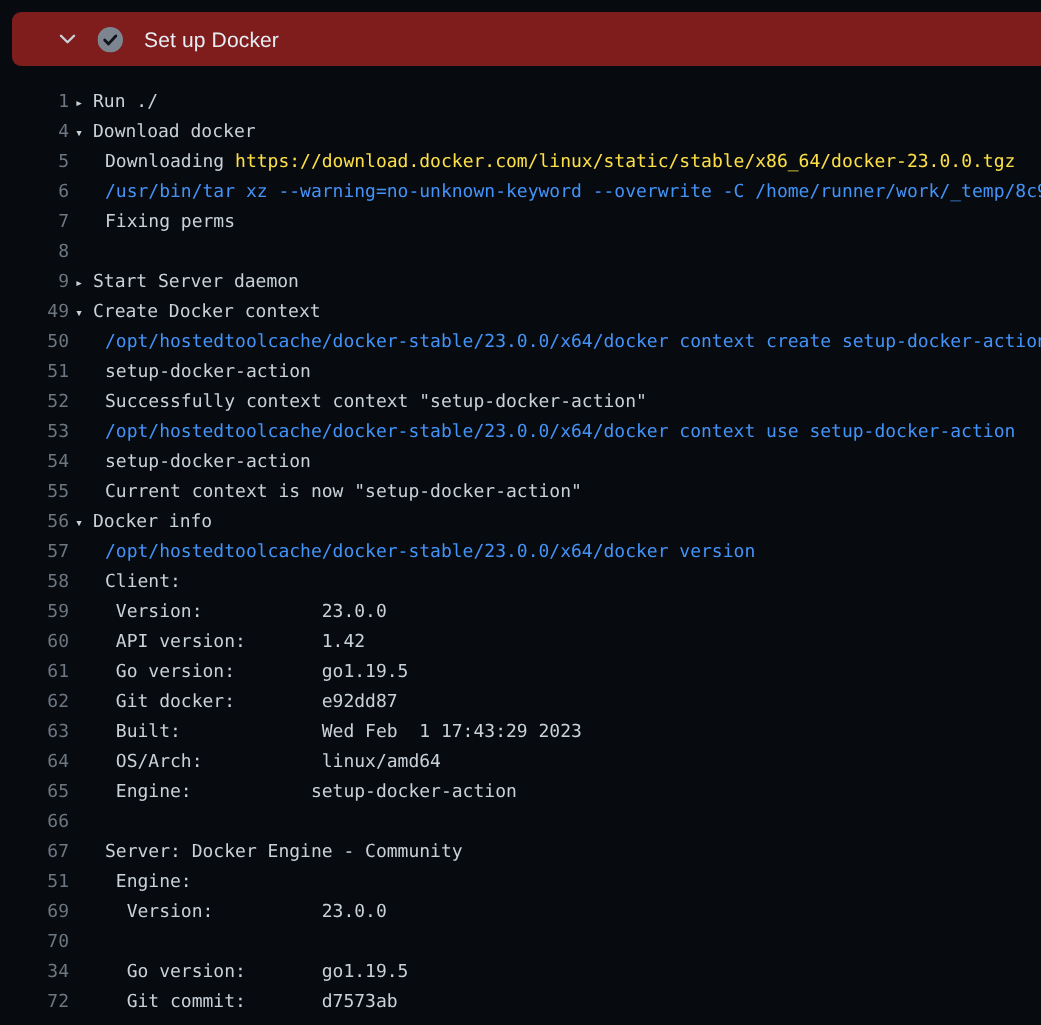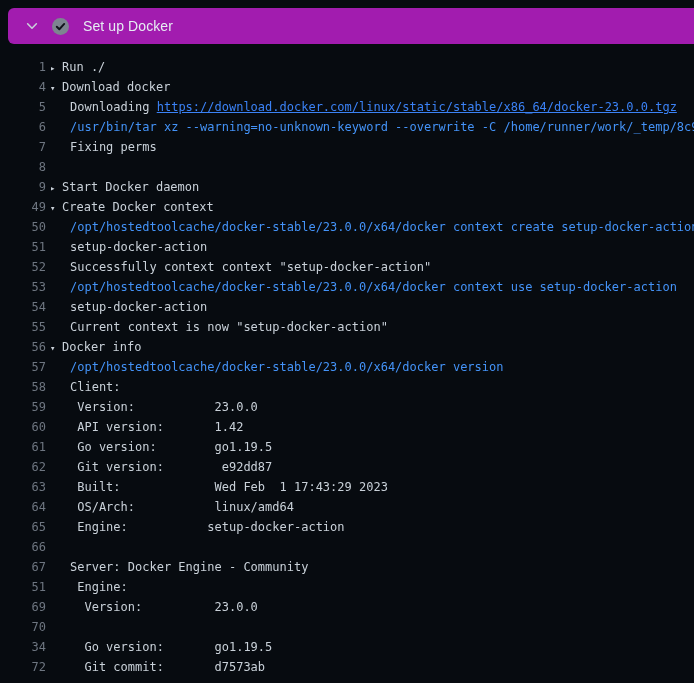--- a/index.html
+++ b/index.html
@@ -7,26 +7,26 @@
     padding: 0;
     width: 694px;
     height: 683px;
     overflow: hidden;
     background: #070b10;
   }
   .step-header {
     margin: 8px 0 0 8px;
     height: 36px;
     width: calc(100% - 8px);
-    background: #a21caf;
+    background: #7f1d1d;
     border-radius: 6px 0 0 6px;
     display: flex;
     align-items: center;
     box-sizing: border-box;
-    padding: 0 16px;
+    padding: 0 29px;
     cursor: pointer;
   }
   .chev {
     width: 16px; height: 16px;
     display: flex; align-items: center; justify-content: center;
     margin-right: 12px;
     flex: 0 0 auto;
   }
   .status-circle {
     width: 17px; height: 17px;
@@ -69,22 +69,21 @@
   .content.indent { padding-left: 20px; }
   .arrow {
     display: inline-block;
     width: 12px;
     font-size: 9px;
     color: #c9d1d9;
     vertical-align: 0.5px;
   }
   .cmd { color: #4493f8; }
   .loglink {
-    color: #3b82f6;
-    text-decoration: underline;
+    color: #fde047;
     cursor: pointer;
   }
   .group-row { cursor: pointer; }
 </style>
 </head>
 <body>
 
 <div class="step-header">
   <span class="chev">
     <svg width="14" height="14" viewBox="0 0 16 16">
@@ -100,35 +99,35 @@
   <span class="step-title">Set up Docker</span>
 </div>
 
 <div class="log" id="log">
     <div class="row group-row"><span class="num">1</span><span class="content"><span class="arrow">▸</span><span>Run ./</span></span></div>
     <div class="row group-row"><span class="num">4</span><span class="content"><span class="arrow">▾</span><span>Download docker</span></span></div>
     <div class="row"><span class="num">5</span><span class="content indent"><span>Downloading </span><span class="loglink">https://download.docker.com/linux/static/stable/x86_64/docker-23.0.0.tgz</span></span></div>
     <div class="row"><span class="num">6</span><span class="content indent cmd">/usr/bin/tar xz --warning=no-unknown-keyword --overwrite -C /home/runner/work/_temp/8c92</span></div>
     <div class="row"><span class="num">7</span><span class="content indent">Fixing perms</span></div>
     <div class="row"><span class="num">8</span></div>
-    <div class="row group-row"><span class="num">9</span><span class="content"><span class="arrow">▸</span><span>Start Docker daemon</span></span></div>
+    <div class="row group-row"><span class="num">9</span><span class="content"><span class="arrow">▸</span><span>Start Server daemon</span></span></div>
     <div class="row group-row"><span class="num">49</span><span class="content"><span class="arrow">▾</span><span>Create Docker context</span></span></div>
     <div class="row"><span class="num">50</span><span class="content indent cmd">/opt/hostedtoolcache/docker-stable/23.0.0/x64/docker context create setup-docker-action</span></div>
     <div class="row"><span class="num">51</span><span class="content indent">setup-docker-action</span></div>
     <div class="row"><span class="num">52</span><span class="content indent">Successfully context context "setup-docker-action"</span></div>
     <div class="row"><span class="num">53</span><span class="content indent cmd">/opt/hostedtoolcache/docker-stable/23.0.0/x64/docker context use setup-docker-action</span></div>
     <div class="row"><span class="num">54</span><span class="content indent">setup-docker-action</span></div>
     <div class="row"><span class="num">55</span><span class="content indent">Current context is now "setup-docker-action"</span></div>
     <div class="row group-row"><span class="num">56</span><span class="content"><span class="arrow">▾</span><span>Docker info</span></span></div>
     <div class="row"><span class="num">57</span><span class="content indent cmd">/opt/hostedtoolcache/docker-stable/23.0.0/x64/docker version</span></div>
     <div class="row"><span class="num">58</span><span class="content indent">Client:</span></div>
     <div class="row"><span class="num">59</span><span class="content indent"> Version:           23.0.0</span></div>
     <div class="row"><span class="num">60</span><span class="content indent"> API version:       1.42</span></div>
     <div class="row"><span class="num">61</span><span class="content indent"> Go version:        go1.19.5</span></div>
-    <div class="row"><span class="num">62</span><span class="content indent"> Git version:        e92dd87</span></div>
+    <div class="row"><span class="num">62</span><span class="content indent"> Git docker:        e92dd87</span></div>
     <div class="row"><span class="num">63</span><span class="content indent"> Built:             Wed Feb  1 17:43:29 2023</span></div>
     <div class="row"><span class="num">64</span><span class="content indent"> OS/Arch:           linux/amd64</span></div>
     <div class="row"><span class="num">65</span><span class="content indent"> Engine:           setup-docker-action</span></div>
     <div class="row"><span class="num">66</span><span class="content indent"></span></div>
     <div class="row"><span class="num">67</span><span class="content indent">Server: Docker Engine - Community</span></div>
     <div class="row"><span class="num">51</span><span class="content indent"> Engine:</span></div>
     <div class="row"><span class="num">69</span><span class="content indent">  Version:          23.0.0</span></div>
     <div class="row"><span class="num">70</span></div>
     <div class="row"><span class="num">34</span><span class="content indent">  Go version:       go1.19.5</span></div>
     <div class="row"><span class="num">72</span><span class="content indent">  Git commit:       d7573ab</span></div>

